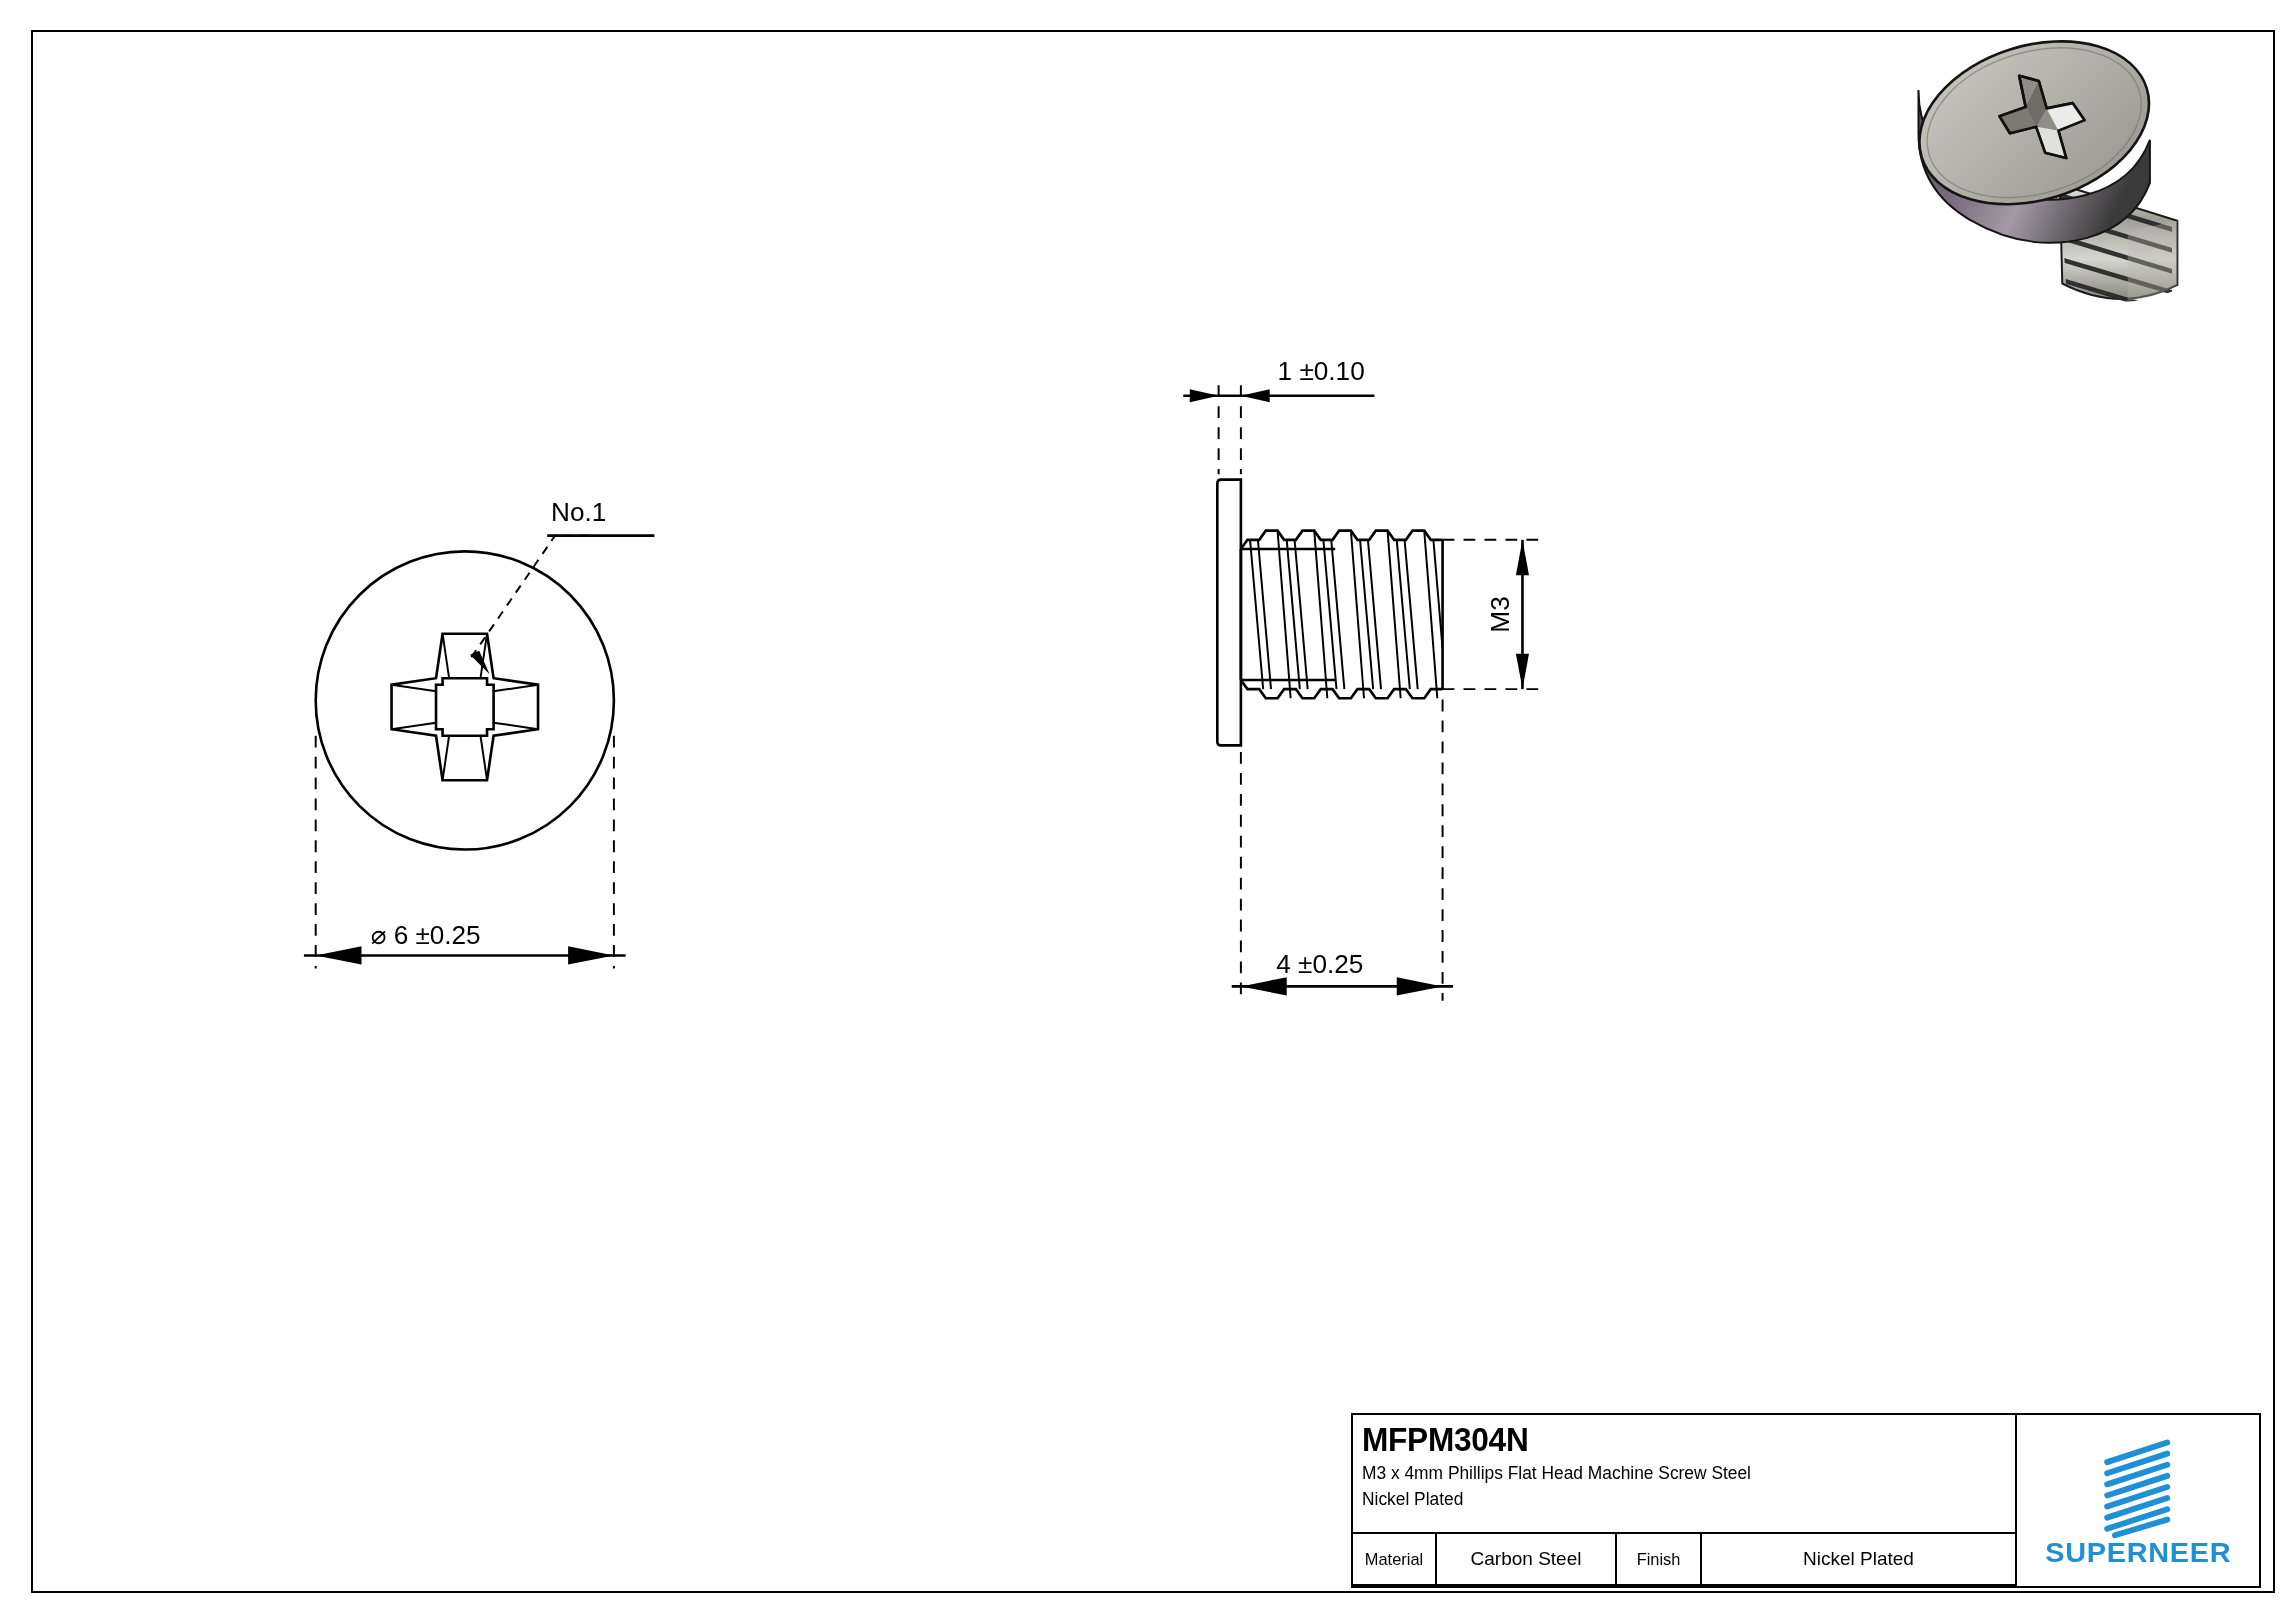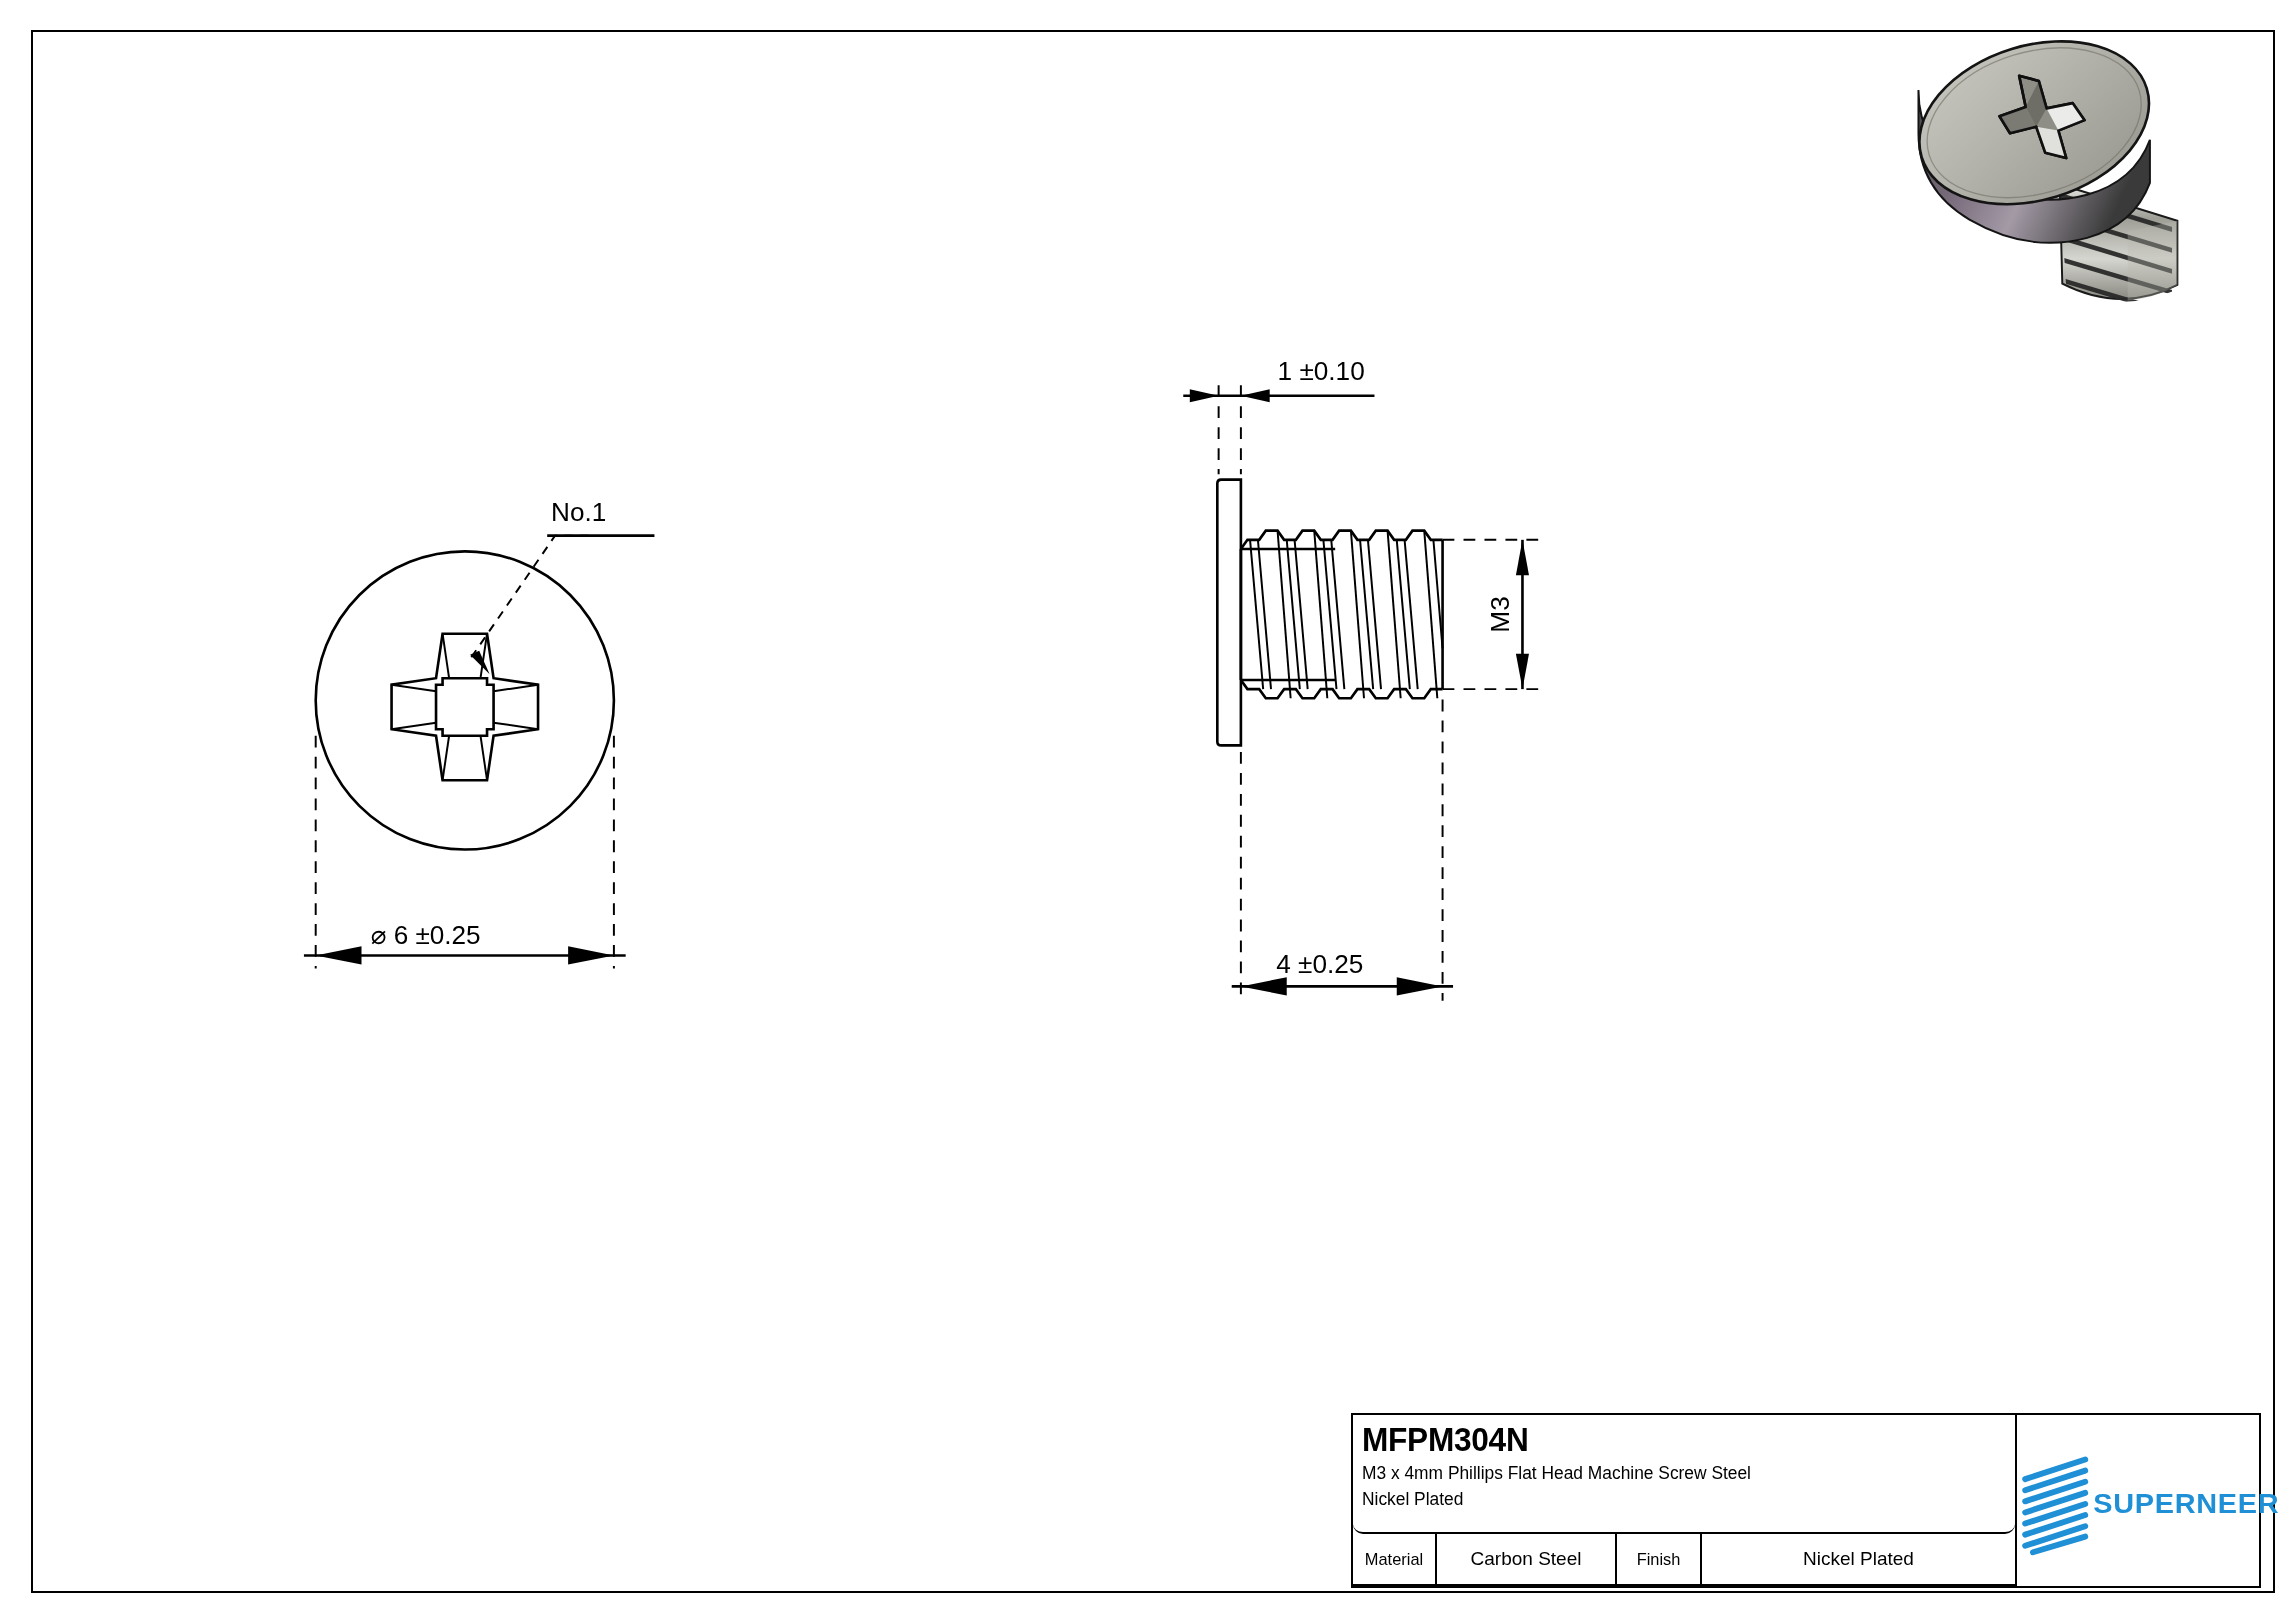--- a/index.html
+++ b/index.html
@@ -23,35 +23,35 @@
 
   
   .email{position:absolute;left:288px;top:1498px;width:772px;height:79px;
          font-size:44px;font-weight:700;letter-spacing:-0.7px;white-space:nowrap;
          line-height:79px;font-family:"Liberation Sans","DejaVu Sans",sans-serif;}
 
   
   .titleblock{position:absolute;left:1351px;top:1413px;width:910px;height:175px;
               border:2.6px solid #000;box-sizing:border-box;display:flex;background:#fff;}
   .tb-left{flex:0 0 664px;display:flex;flex-direction:column;border-right:2.6px solid #000;box-sizing:border-box;}
-  .tb-desc{flex:1 1 auto;padding:5.2px 9.2px 2.6px 9.2px;border-bottom:2px solid #000;box-sizing:border-box;border-radius:10px;}
+  .tb-desc{flex:1 1 auto;padding:5.2px 9.2px 2.6px 9.2px;border-bottom:2px solid #000;box-sizing:border-box;}
   .tb-partno{font-size:34px;font-weight:700;line-height:38px;letter-spacing:-0.3px;
              transform:scaleX(0.93);transform-origin:left center;}
   .tb-descline{font-size:18.3px;line-height:21.6px;margin-top:3.9px;transform:scaleX(0.95);
                transform-origin:left center;}
   .tb-row{display:flex;height:52px;box-sizing:border-box;}
   .tb-row.r1{border-bottom:2px solid #000;}
   .tb-cell{display:flex;align-items:center;justify-content:center;
            font-size:17px;box-sizing:border-box;height:100%;}
   .tb-cell.lbl{flex:0 0 84px;border-right:2px solid #000;font-size:16.4px;}
   .tb-cell.val{flex:0 0 180px;border-right:2px solid #000;font-size:19px;}
   .tb-cell.lbl2{flex:0 0 85px;border-right:2px solid #000;font-size:16.4px;}
   .tb-cell.val2{flex:1 1 auto;font-size:19px;}
   .tb-cell.web{flex:1 1 auto;font-size:17.7px;color:#1f8fd6;}
-  .tb-logo{flex:1 1 auto;display:flex;flex-direction:row;align-items:center;
+  .tb-logo{flex:1 1 auto;display:flex;flex-direction:column;align-items:center;
            justify-content:center;padding:6.5px 0 2.6px 0;}
   .logo-mark{width:79px;height:98px;}
   .logo-word{font-size:28px;font-weight:700;color:#1f8fd6;letter-spacing:0.7px;
              margin-top:3.9px;transform:scaleX(1.03);}
 
   svg{display:block;overflow:visible;}
   .ln{stroke:#000;fill:none;}
   .dash{stroke:#000;fill:none;stroke-dasharray:18 14;}
   .dash-s{stroke:#000;fill:none;stroke-dasharray:13 11;}
   .dimtxt{font-family:"Liberation Sans","DejaVu Sans",sans-serif;font-size:40px;fill:#000;}

